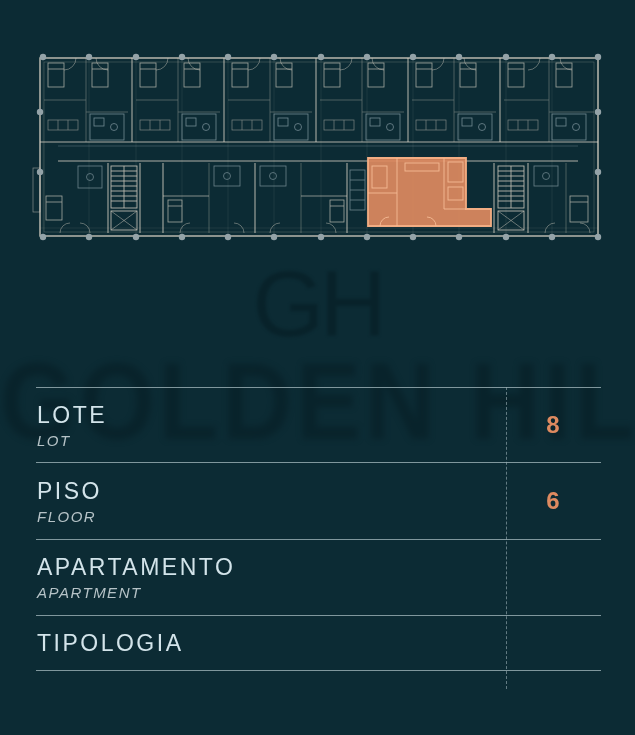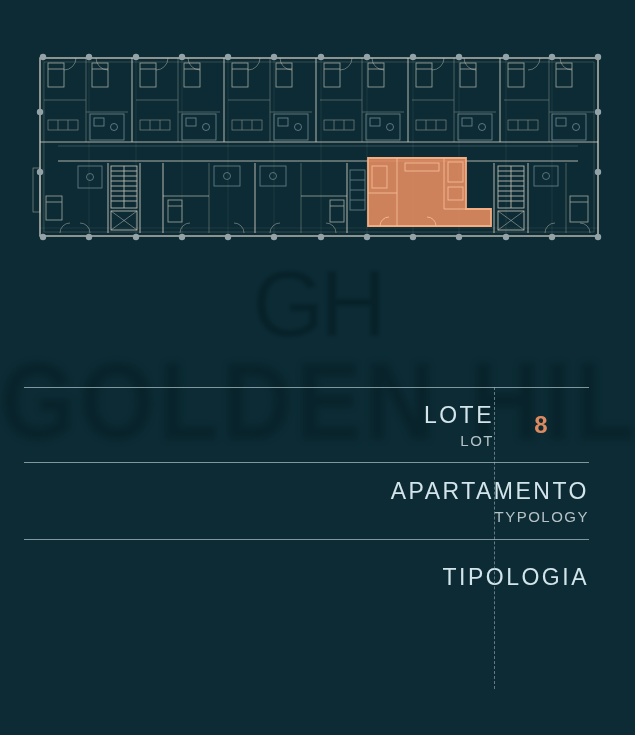--- a/index.html
+++ b/index.html
@@ -24,42 +24,42 @@
     user-select:none;
   }
   .wm-band{
     position:absolute;left:0;top:350px;width:635px;height:122px;overflow:hidden;
     text-align:center;font-size:97px;font-weight:700;letter-spacing:4px;line-height:1.1;
     color:var(--watermark);opacity:.55;filter:blur(3px);transform:scaleY(1.12);
     white-space:nowrap;z-index:1;user-select:none;
   }
   
   .info-table{
-    position:absolute;left:24px;top:387px;width:565px;height:302px;z-index:2;text-align:right;
+    position:absolute;left:36px;top:387px;width:565px;height:302px;z-index:2;
   }
   .divider-dotted{
     position:absolute;left:470px;top:0;bottom:0;width:0;
     border-left:1px dashed var(--table-line);opacity:.75;
   }
   .row{
     display:flex;align-items:stretch;border-top:1px solid var(--table-line);
   }
   .row:nth-child(2){height:75px}
   .row:nth-child(3){height:77px}
   .row:nth-child(4){height:76px}
-  .row:nth-child(5){height:64px;border-bottom:1px solid var(--table-line)}
+  .row:nth-child(5){height:56px;border-bottom:1px solid var(--table-line)}
   .labels{
     flex:1;display:flex;flex-direction:column;justify-content:center;gap:3px;
     padding-left:1px;
   }
   .label-main{
     font-size:23px;letter-spacing:2.5px;color:var(--label);font-weight:400;
   }
   .label-sub{
-    font-size:15px;letter-spacing:1.5px;color:var(--sublabel);
+    font-size:15px;font-style:italic;letter-spacing:1.5px;color:var(--sublabel);
     font-weight:300;
   }
   .value-cell{
     width:95px;display:flex;align-items:center;justify-content:center;
     font-size:24px;font-weight:700;color:var(--accent);letter-spacing:1px;
   }
 </style>
 </head>
 <body>
 
@@ -268,25 +268,32 @@
   <div class="divider-dotted"></div>
 
   <div class="row">
     <div class="labels">
       <div class="label-main">LOTE</div>
       <div class="label-sub">LOT</div>
     </div>
     <div class="value-cell">8</div>
   </div>
 
+  <div class="row">
+    <div class="labels">
+      <div class="label-main">PISO</div>
+      <div class="label-sub">FLOOR</div>
+    </div>
+    <div class="value-cell">6</div>
+  </div>
 
   <div class="row">
     <div class="labels">
       <div class="label-main">APARTAMENTO</div>
-      <div class="label-sub">TYPOLOGY</div>
+      <div class="label-sub">APARTMENT</div>
     </div>
   </div>
 
   <div class="row">
     <div class="labels">
       <div class="label-main">TIPOLOGIA</div>
     </div>
   </div>
 </div>
 

